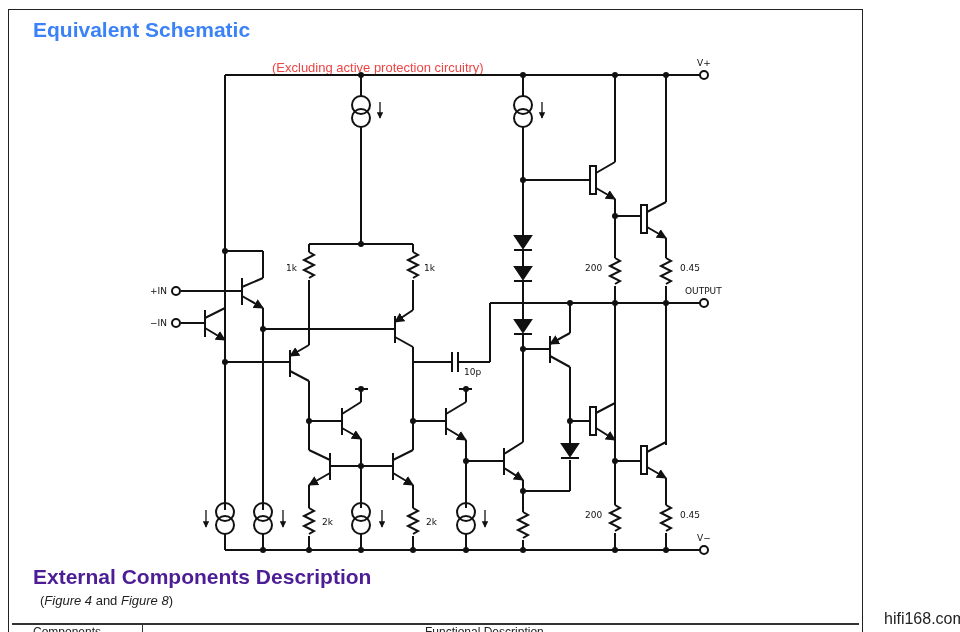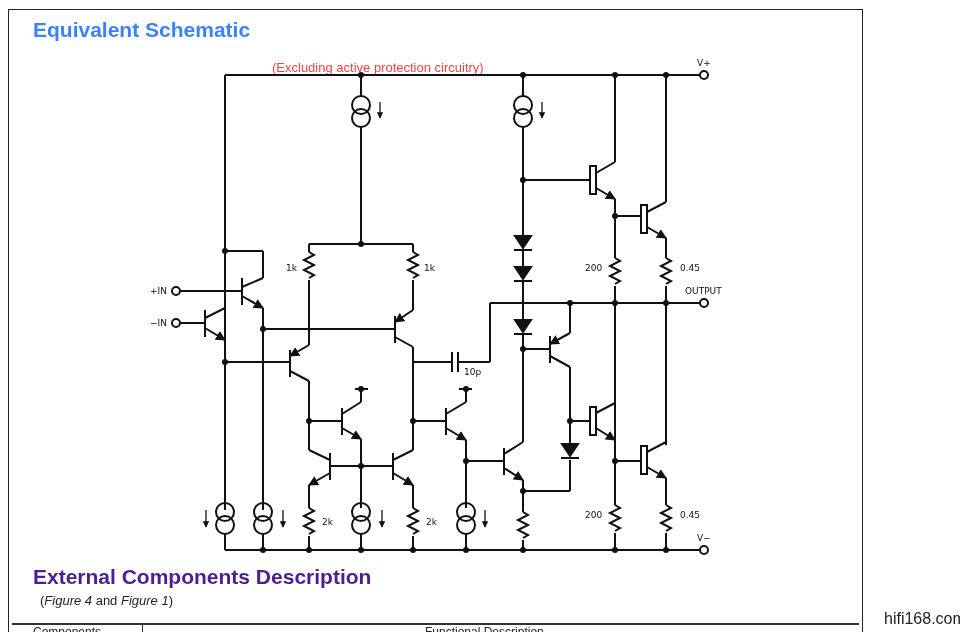--- a/index.html
+++ b/index.html
@@ -272,20 +272,20 @@
     <text x="426" y="525">2k</text>
     <text x="464" y="375">10p</text>
     <text x="585" y="271">200</text>
     <text x="585" y="518">200</text>
     <text x="680" y="271">0.45</text>
     <text x="680" y="518">0.45</text>
   </g>
 </svg>
 
 <div class="h2">External Components Description</div>
-<div class="figref"><span>(</span><i>Figure 4</i><span> and </span><i>Figure 1</i><span>)</span></div>
+<div class="figref"><span>(</span><i>Figure 4</i><span> and </span><i>Figure 8</i><span>)</span></div>
 
 <div class="tbl-top"></div>
 <div class="tbl-sep"></div>
 <div class="th1">Components</div>
 <div class="th2">Functional Description</div>
 
 <div class="watermark">hifi168.com</div>
 
 </body></html>

